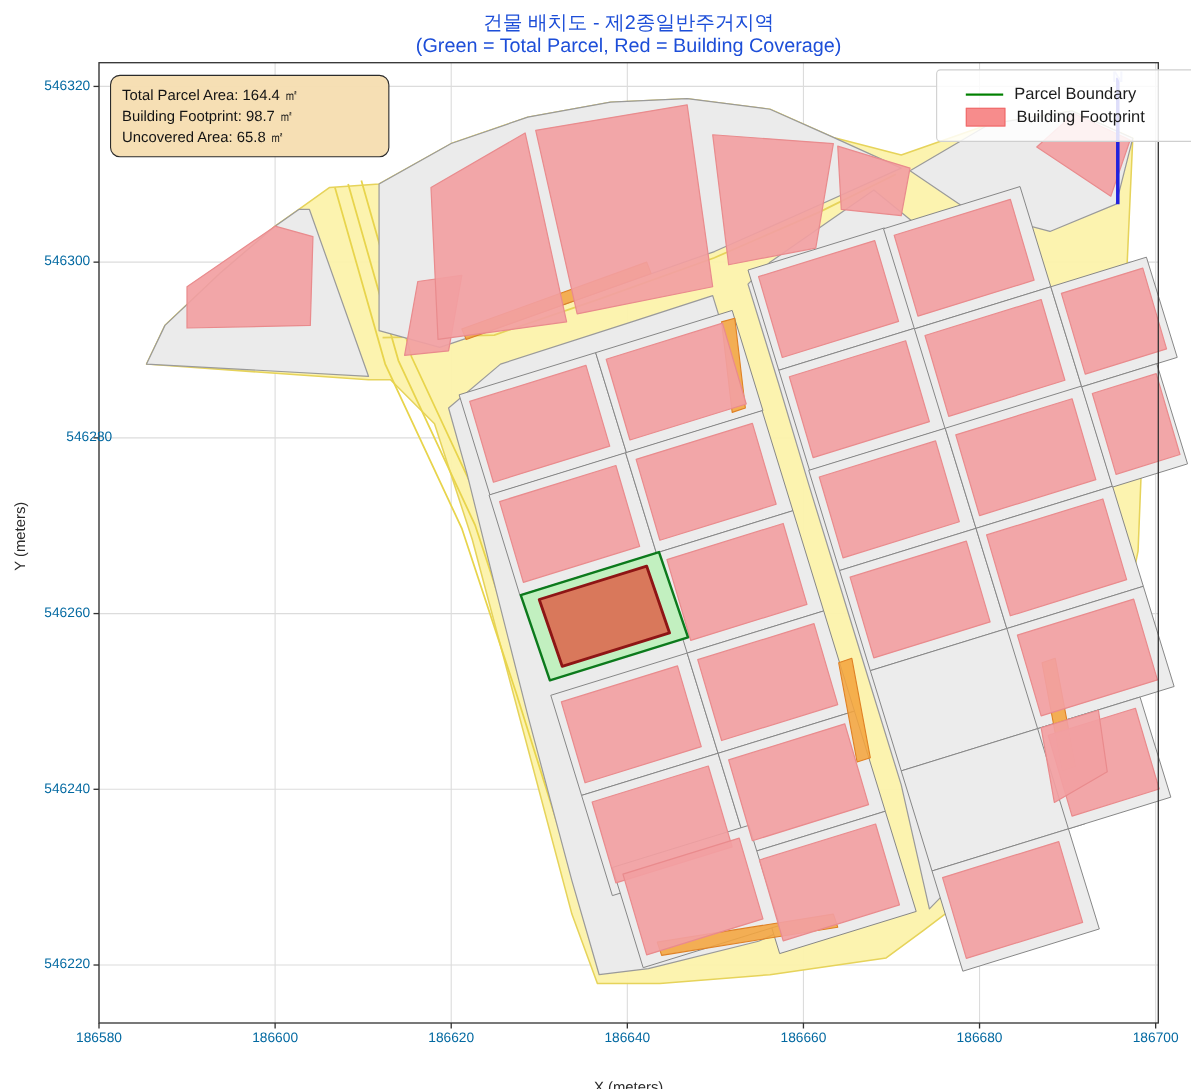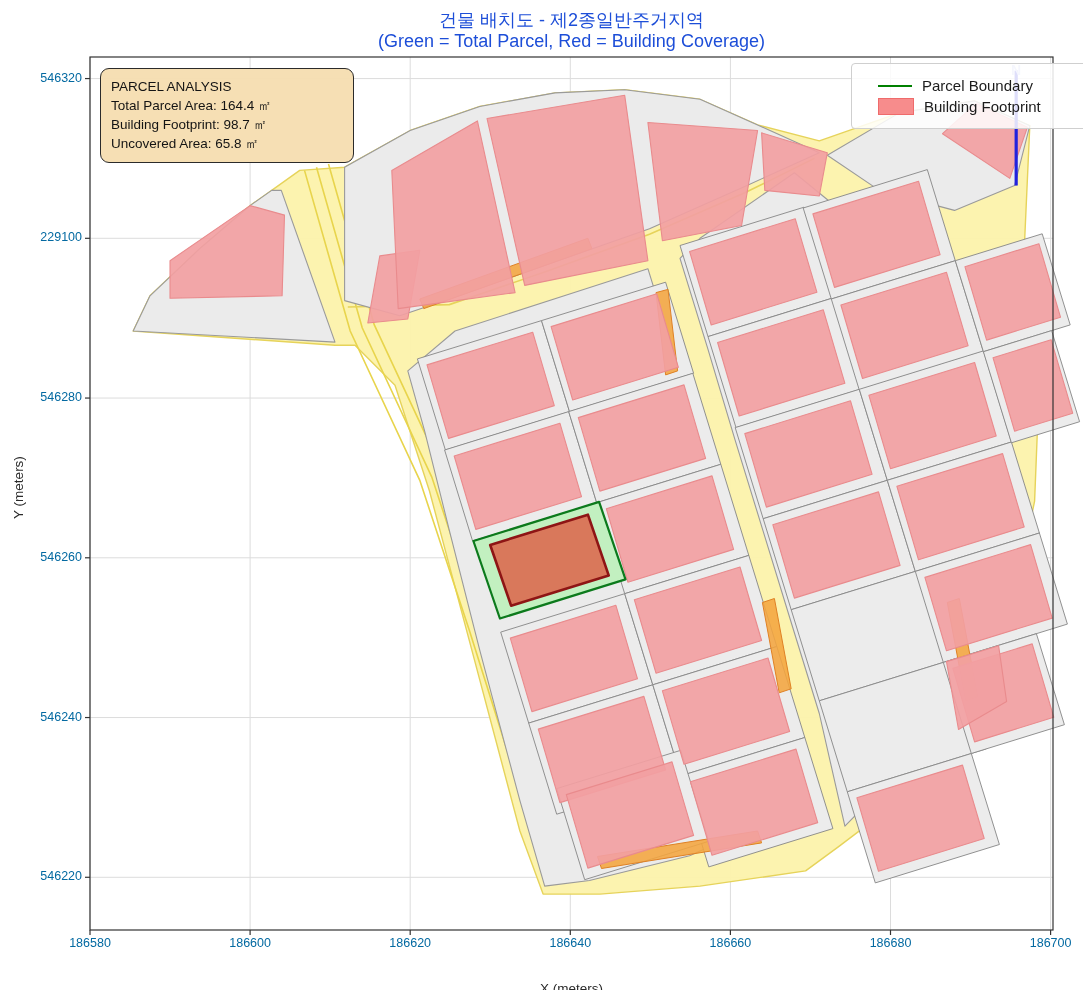--- a/index.html
+++ b/index.html
@@ -136,21 +136,20 @@
       <line x1="85" y1="78.56541628509473" x2="90" y2="78.56541628509473" stroke="#333333" stroke-width="1.2"></line>
     </svg>
 
   <div class="title" id="title-line1">건물 배치도 - 제2종일반주거지역</div>
   <div class="title" id="title-line2">(Green = Total Parcel, Red = Building Coverage)</div>
 
   <div id="xlabel">X (meters)</div>
   <div id="ylabel">Y (meters)</div>
 
   <div id="infobox">
-    <div>PARCEL ANALYSIS</div>
     <div id="infobox-lines">
         <div>Total Parcel Area: 164.4 ㎡</div>
         <div>Building Footprint: 98.7 ㎡</div>
         <div>Uncovered Area: 65.8 ㎡</div>
       </div>
   </div>
 
   <div id="legend">
       <div class="legend-row">
         <span class="legend-swatch-line" style="border-top-color: rgb(0, 128, 0);"></span>
@@ -167,17 +166,17 @@
       <div class="ticklabel xtick" style="left: 365.2px;">186620</div>
       <div class="ticklabel xtick" style="left: 525.299px;">186640</div>
       <div class="ticklabel xtick" style="left: 685.399px;">186660</div>
       <div class="ticklabel xtick" style="left: 845.499px;">186680</div>
       <div class="ticklabel xtick" style="left: 1005.6px;">186700</div>
     </div>
   <div id="yticks">
       <div class="ticklabel ytick" style="left: 0px; width: 82px; top: 869.285px;">546220</div>
       <div class="ticklabel ytick" style="left: 0px; width: 82px; top: 709.541px;">546240</div>
       <div class="ticklabel ytick" style="left: 0px; width: 82px; top: 549.797px;">546260</div>
-      <div class="ticklabel ytick" style="left: 0px; width: 82px; top: 390.053px;">546280</div>
-      <div class="ticklabel ytick" style="left: 0px; width: 82px; top: 230.309px;">229100</div>
+      <div class="ticklabel ytick" style="left: 0px; width: 82px; top: 390.053px; padding-left: 20px;">546280</div>
+      <div class="ticklabel ytick" style="left: 0px; width: 82px; top: 230.309px;">546300</div>
       <div class="ticklabel ytick" style="left: 0px; width: 82px; top: 70.5654px;">546320</div>
     </div>
 </div>
 
 </body></html>

